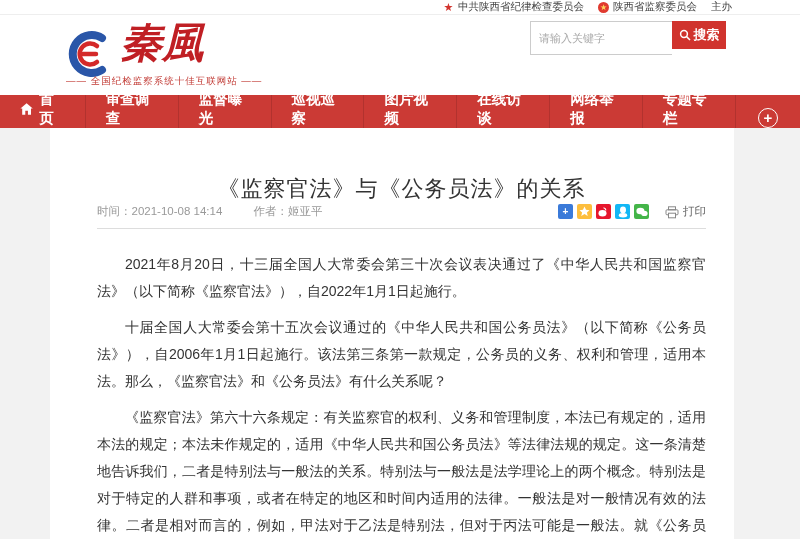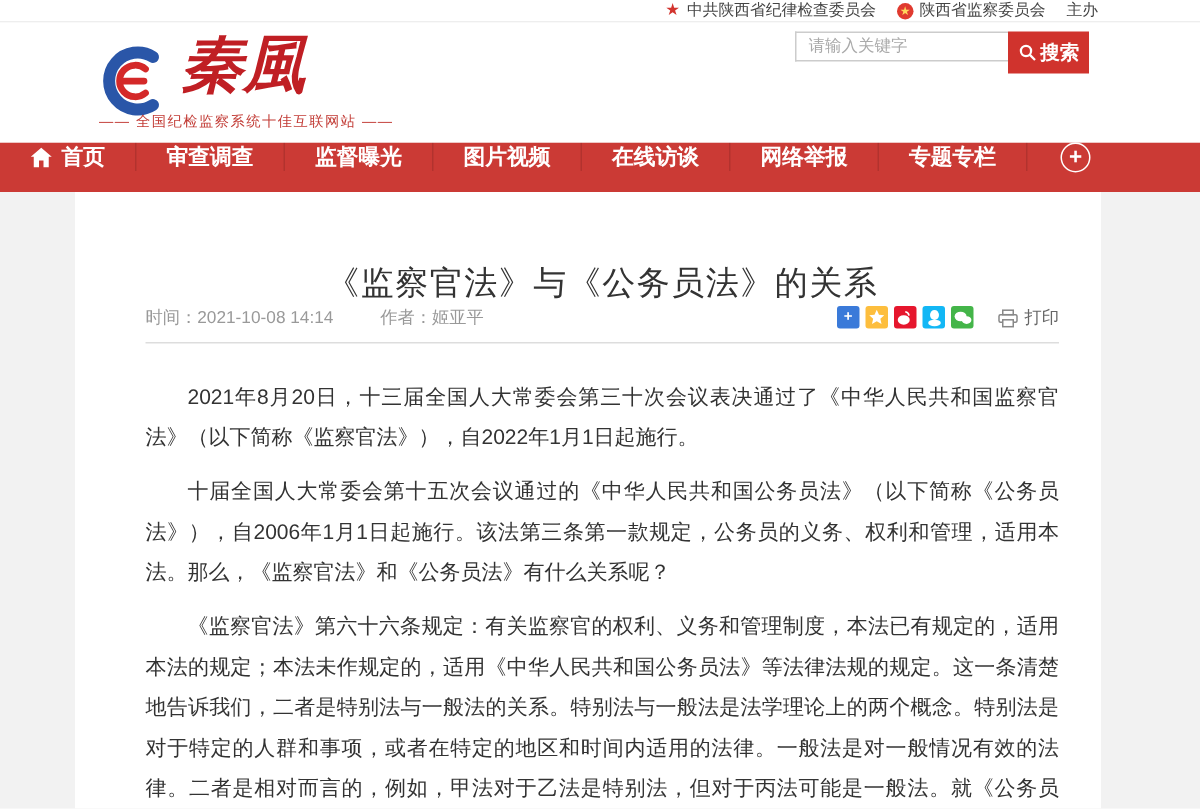--- a/index.html
+++ b/index.html
@@ -16,26 +16,26 @@
   
   .header { height:80px; background:#fff; position:relative; }
   .logo { position:absolute; left:62px; top:4px; display:flex; align-items:flex-start; cursor:pointer; }
   .logo-mark { margin-top:10px; }
   .logo-text { font-family:"DejaVu Serif","Liberation Serif",serif; font-weight:bold; font-style:italic; font-size:42px; color:#c01f24; line-height:48px; margin-left:6px; }
   .tagline { position:absolute; left:66px; top:60px; font-size:9.5px; color:#c23b35; letter-spacing:1px; white-space:nowrap; }
   .header-right { position:absolute; left:530px; top:6px; width:204px; }
   .mini-row { display:flex; gap:5px; margin-bottom:7px; }
   .mini-btn { height:19px; border:1px solid #ddd; background:#fff; display:flex; align-items:center; justify-content:center; padding:0 7px; font-size:10.5px; color:#555; cursor:pointer; border-radius:2px; }
   .search-row { display:flex; }
-  .search-input { width:142px; height:20px; border:1px solid #ccc; border-right:none; font-size:11px; padding:0 8px; color:#333; outline:none; }
+  .search-input { width:142px; height:34px; border:1px solid #ccc; border-right:none; font-size:11px; padding:0 8px; color:#333; outline:none; }
   .search-input::placeholder { color:#aaa; }
   .search-btn { width:54px; height:28px; background:#d0332d; color:#fff; border:none; font-size:13px; font-weight:bold; display:flex; align-items:center; justify-content:center; gap:3px; cursor:pointer; }
 
   
-  .nav { height:33px; background:#cb3a35; display:flex; align-items:flex-start; box-shadow:0 1px 2px rgba(203,58,53,.35); }
+  .nav { height:33px; background:#cb3a35; display:flex; align-items:flex-end; box-shadow:0 1px 2px rgba(203,58,53,.35); }
   .nav-item { display:flex; align-items:center; gap:6px; padding:0 20px; color:#fff; font-size:14.5px; font-weight:bold; border-right:1px solid rgba(0,0,0,.12); cursor:pointer; }
   .nav-plus { display:flex; align-items:center; padding:0 22px; cursor:pointer; }
   .plus-circle { width:20px; height:20px; border:1.5px solid #fff; border-radius:50%; color:#fff; font-size:15px; line-height:17px; text-align:center; font-weight:bold; }
 
   
   .main { background:#f2f2f2; height:411px; }
   .card { width:684px; margin-left:50px; background:#fff; height:100%; padding:0 28px 0 47px; }
   .article-title { text-align:center; font-size:22px; font-weight:normal; color:#333; padding-top:46px; letter-spacing:1px; }
   .meta-row { display:flex; align-items:center; justify-content:space-between; border-bottom:1px solid #ddd; padding-bottom:9px; font-size:11.5px; color:#999; }
   .meta-left span { margin-right:28px; }
@@ -102,20 +102,23 @@
       </svg>
       <span>首页</span>
     </div>
     <div class="nav-item">
       <span>审查调查</span>
     </div>
     <div class="nav-item">
       <span>监督曝光</span>
     </div>
     <div class="nav-item">
+      <span>巡视巡察</span>
+    </div>
+    <div class="nav-item">
       <span>图片视频</span>
     </div>
     <div class="nav-item">
       <span>在线访谈</span>
     </div>
     <div class="nav-item">
       <span>网络举报</span>
     </div>
     <div class="nav-item">
       <span>专题专栏</span>

